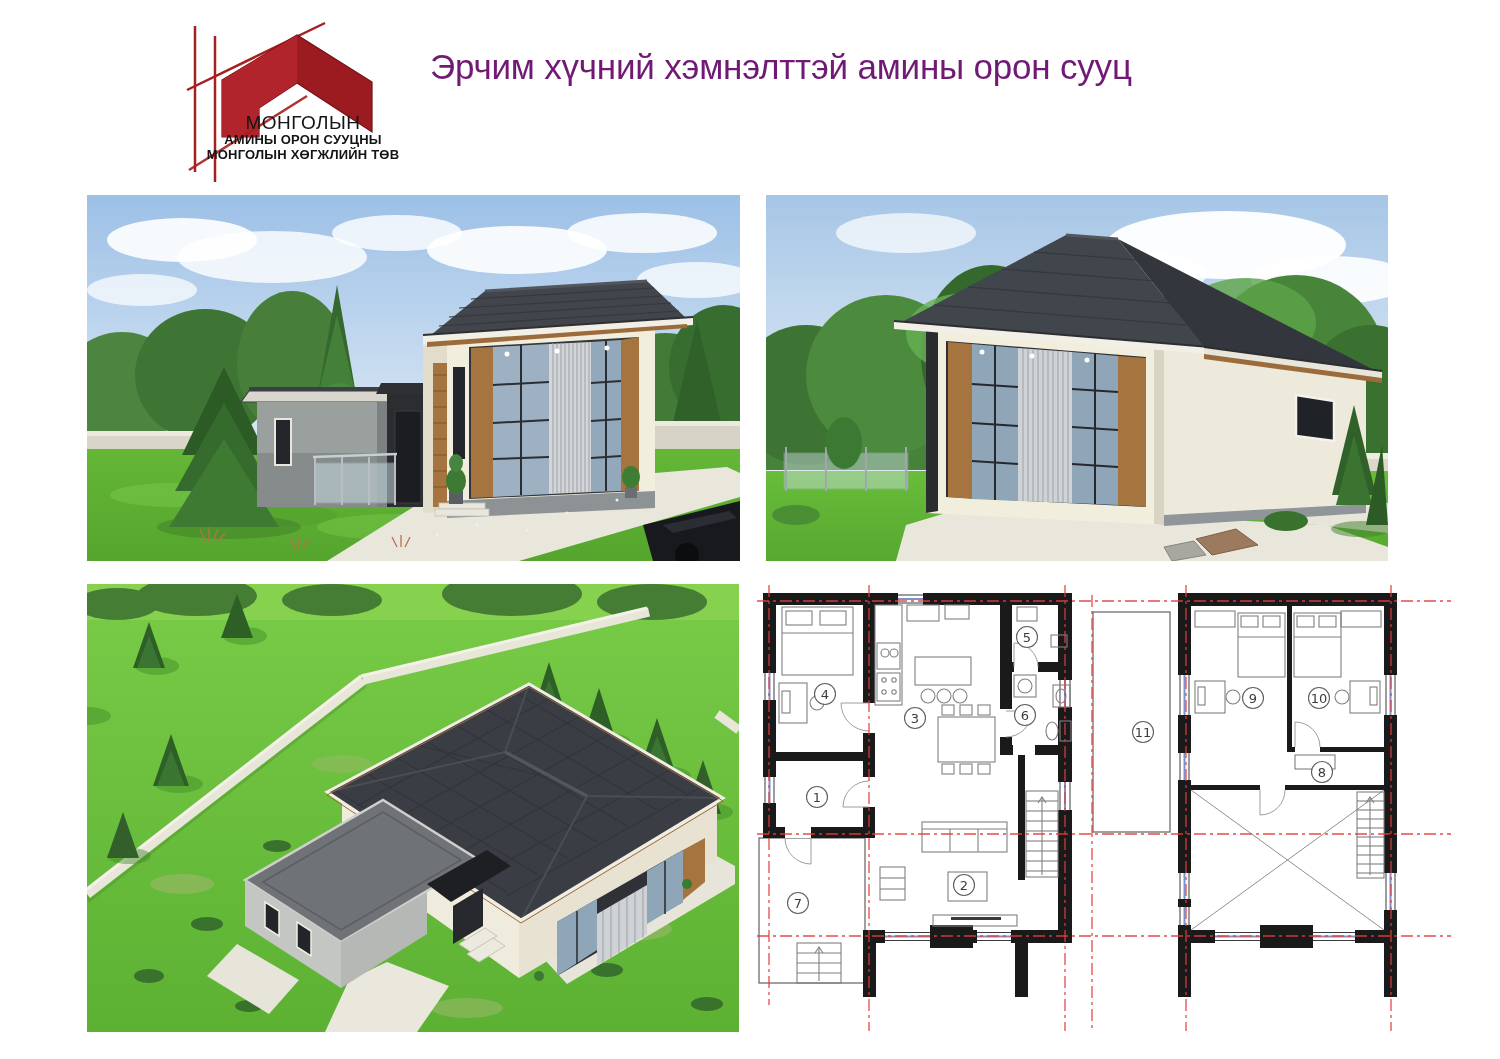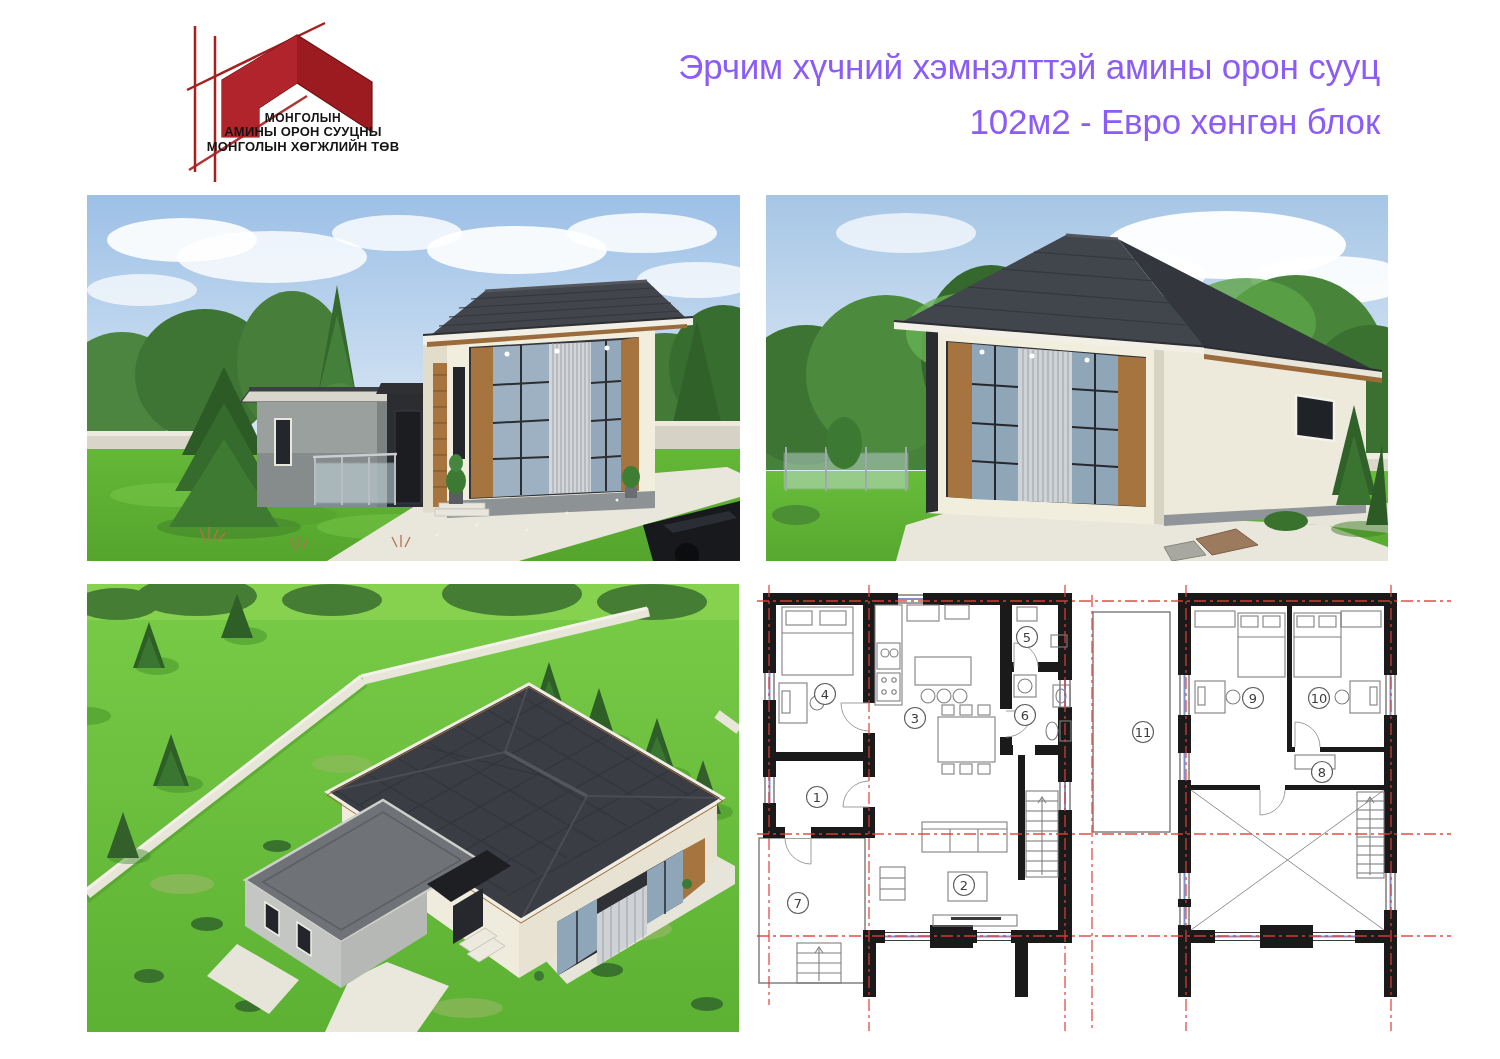--- a/index.html
+++ b/index.html
@@ -2,23 +2,23 @@
 <html><head>
 <meta charset="utf-8">
 <style>
   html,body{margin:0;padding:0;background:#ffffff;}
   .page{position:relative;width:1500px;height:1059px;background:#ffffff;overflow:hidden;
         font-family:"Liberation Sans",sans-serif;}
   
   .logo{position:absolute;left:185px;top:20px;width:250px;height:170px;}
   .logo svg{position:absolute;left:0;top:0;}
   .logo-text{position:absolute;left:0;top:92px;width:236px;text-align:center;color:#141414;line-height:1.12;}
-  .logo-l1{font-size:12px;font-weight:bold;letter-spacing:.5px;}
+  .logo-l1{font-size:19px;font-weight:normal;letter-spacing:.5px;}
   .logo-l2,.logo-l3{font-size:13px;font-weight:bold;letter-spacing:.2px;}
-  .title{position:absolute;left:430px;top:40px;width:950px;text-align:right;color:#8b5cf6;}
+  .title{position:absolute;left:430px;top:40px;width:950px;text-align:left;color:#701a75;}
   .title-l1,.title-l2{font-size:35px;line-height:1.56;letter-spacing:-.2px;}
   
   .panel{position:absolute;overflow:hidden;}
   .p1{left:87px;top:195px;width:653px;height:366px;}
   .p2{left:766px;top:195px;width:622px;height:366px;}
   .p3{left:87px;top:584px;width:652px;height:448px;}
   .p4{left:755px;top:585px;width:700px;height:448px;background:#fff;}
   .panel svg{display:block;}
   
   .wall{fill:#1a1a1a;}
@@ -48,21 +48,20 @@
     </svg>
     <div class="logo-text">
       <div class="logo-l1">МОНГОЛЫН</div>
       <div class="logo-l2">АМИНЫ ОРОН СУУЦНЫ</div>
       <div class="logo-l3">МОНГОЛЫН ХӨГЖЛИЙН ТӨВ</div>
     </div>
   </div>
 
   <div class="title">
     <div class="title-l1">Эрчим хүчний хэмнэлттэй амины орон сууц</div>
-    <div class="title-l2">102м2 - Евро хөнгөн блок</div>
   </div>
 
   <div class="panel p1">
     <svg width="653" height="366" viewBox="0 0 653 366">
       <defs>
         <linearGradient id="r1sky" x1="0" y1="0" x2="0" y2="1">
           <stop offset="0" stop-color="#9cc0e6"></stop>
             <stop offset="1" stop-color="#dde9f5"></stop>
         </linearGradient>
         <linearGradient id="r1grass" x1="0" y1="0" x2="0" y2="1">

